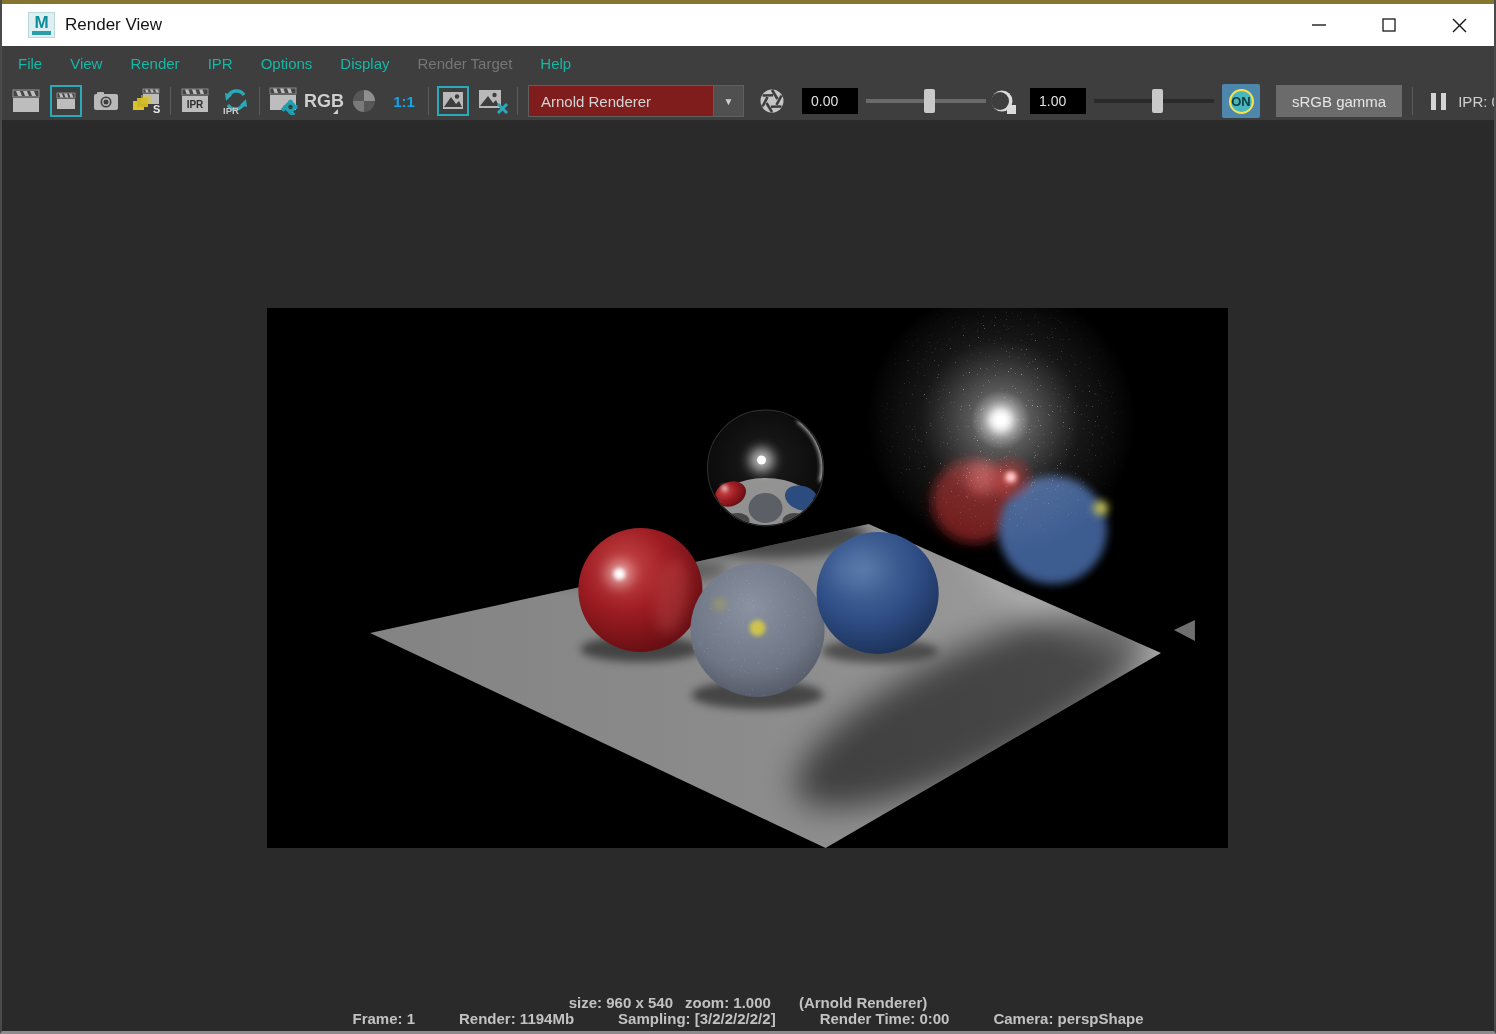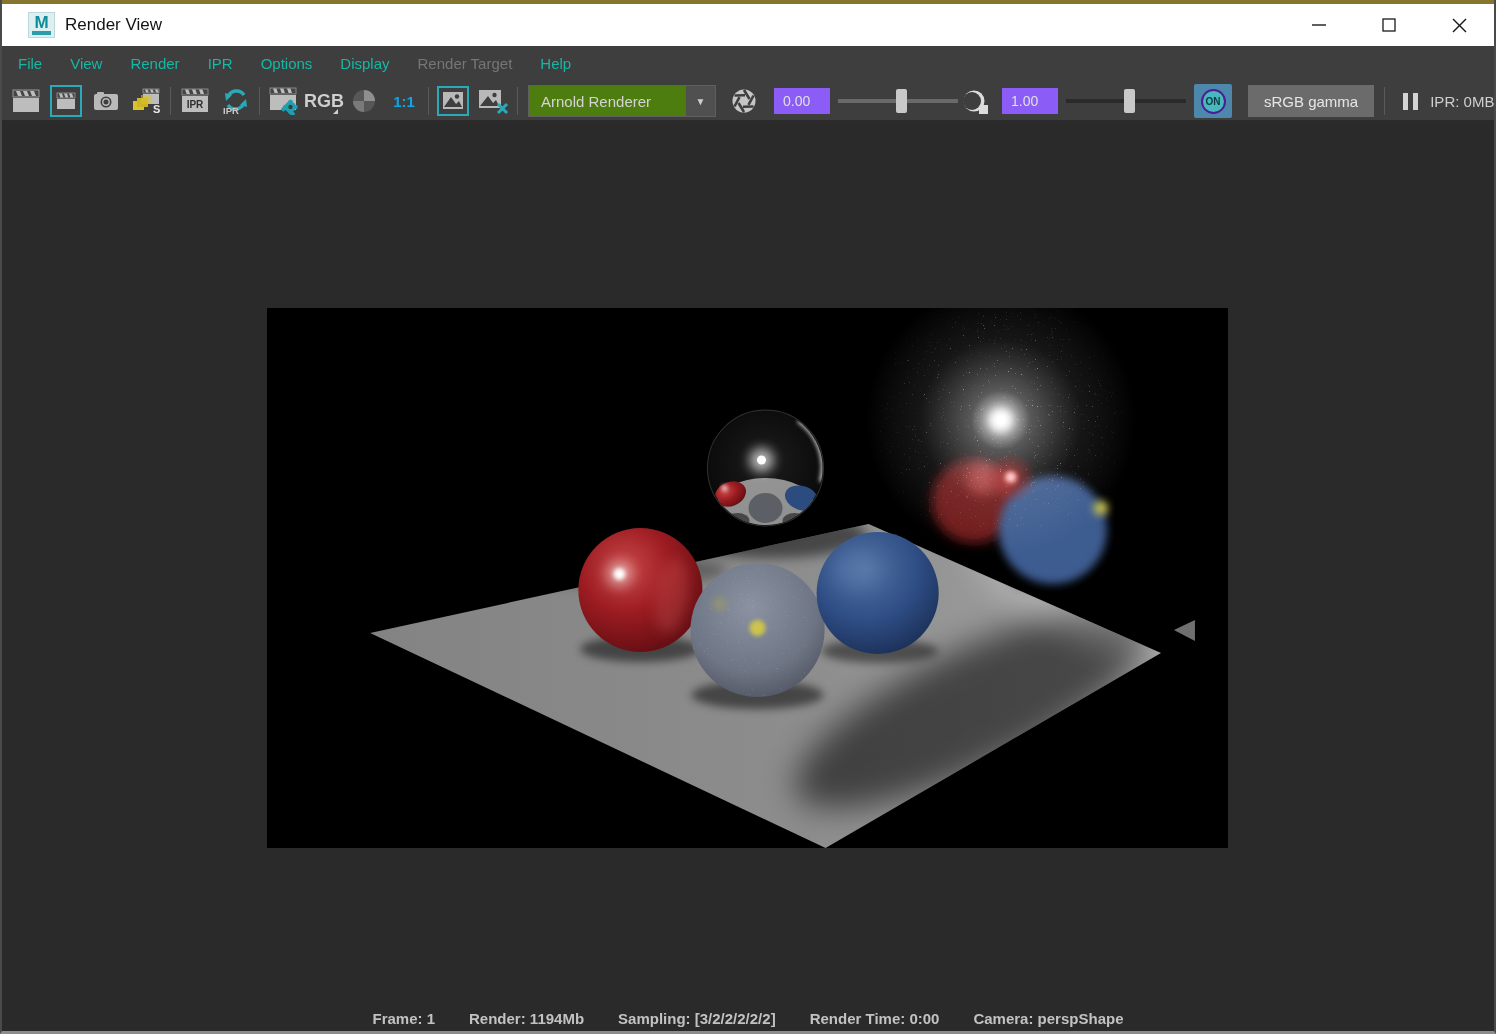--- a/index.html
+++ b/index.html
@@ -29,50 +29,50 @@
   
   .toolbar { height:40px; background:#3e3e3e; display:flex; align-items:center; padding-left:4px;
              border-bottom:2px solid #2b2b2b; flex:0 0 auto; overflow:hidden; }
   .tbtn { width:40px; height:36px; display:flex; align-items:center; justify-content:center; flex:0 0 auto; }
   .tsep { width:1px; height:28px; background:#5a5a5a; margin:0 4px; flex:0 0 auto; }
   .rgb-btn { position:relative; color:#cfcfcf; font-size:18px; font-weight:bold; }
   .rgb-corner { position:absolute; right:6px; bottom:5px; width:0; height:0;
                 border-left:5px solid transparent; border-bottom:5px solid #cfcfcf; }
   .ratio-btn { color:#0ea5e9; font-size:15px; font-weight:bold; }
 
-  .dropdown { margin-left:6px; width:188px; height:32px; background:#4d7c0f; border:1px solid #5f5f5f;
+  .dropdown { margin-left:6px; width:216px; height:32px; background:#7f1d1d; border:1px solid #5f5f5f;
               display:flex; align-items:center; flex:0 0 auto; }
   .dropdown .dd-label { flex:1; padding-left:12px; font-size:15px; color:#d4d4d4; }
   .dropdown .dd-arrow { width:30px; height:100%; border-left:1px solid #5f5f5f; background:#505050;
                         display:flex; align-items:center; justify-content:center; color:#cfcfcf; font-size:10px; }
 
-  .numfield { width:56px; height:26px; margin-left:10px; background:#8b5cf6; color:#e0e0e0;
+  .numfield { width:56px; height:26px; margin-left:10px; background:#000000; color:#e0e0e0;
               font-size:14px; line-height:26px; padding-left:9px; flex:0 0 auto; }
   .slider { position:relative; width:120px; height:26px; margin-left:8px; flex:0 0 auto; }
   .slider .track { position:absolute; left:0; right:0; top:11px; height:4px; background:#6a6a6a; }
   .slider .thumb { position:absolute; top:1px; width:11px; height:24px; background:#c9c9c9; border-radius:2px; }
 
   .on-btn { width:38px; height:34px; margin-left:8px; background:#4e87ac; border:none; border-radius:2px;
             display:flex; align-items:center; justify-content:center; flex:0 0 auto; }
-  .on-circle { width:25px; height:25px; border-radius:50%; background:#49b7bd; border:2px solid #4c1d95;
-               color:#0b3c40; font-size:10px; font-weight:bold; display:flex; align-items:center; justify-content:center;text-align:right; }
+  .on-circle { width:25px; height:25px; border-radius:50%; background:#49b7bd; border:2px solid #fde047;
+               color:#0b3c40; font-size:13px; font-weight:bold; display:flex; align-items:center; justify-content:center;text-align:right; }
   .cm-btn { height:32px; margin-left:16px; padding:0 16px; background:#6b6b6b; color:#e6e6e6; font-size:15px;
             display:flex; align-items:center; flex:0 0 auto; }
 
   .pause-btn { display:flex; gap:5px; margin-left:14px; flex:0 0 auto; }
   .pause-btn span { width:5px; height:17px; background:#d4d4d4; display:block; }
   .ipr-mem { margin-left:12px; color:#cfcfcf; font-size:15px; flex:0 0 auto; }
 
   
   .viewport { position:relative; flex:1; background:#2a2a2a; overflow:hidden; }
   .render { position:absolute; left:265px; top:186px; display:block; }
 
   .status { position:absolute; left:0; right:0; bottom:4px; color:#c2c2c2; font-weight:bold; font-size:15px; }
   .status .line { display:flex; justify-content:center; gap:12px; line-height:16px; }
-  .status .line2 { gap:34px; }
+  .status .line2 { gap:44px; }
   .status .renderer { margin-left:16px; }
 </style>
 </head>
 <body>
 
 <div class="window">
   <div class="top-accent"></div>
 
   <div class="titlebar">
     <div class="app-icon">
@@ -445,20 +445,25 @@
         <circle cx="490" cy="320" r="8" fill="#d2c84a" opacity="0.95" filter="url(#b2)"></circle>
       </g>
 
       <circle cx="610" cy="285" r="61" fill="url(#blueG)"></circle>
       <ellipse cx="588" cy="262" rx="26" ry="18" fill="#6c8cc0" opacity="0.35" filter="url(#b10)"></ellipse>
 
       <polygon points="906,322 927,312 927,333" fill="#6f6f6f"></polygon>
     </svg>
 
     <div class="status">
+      <div class="line">
+        <span>size: 960 x 540</span>
+        <span>zoom: 1.000</span>
+        <span class="renderer">(Arnold Renderer)</span>
+      </div>
       <div class="line line2">
         <span>Frame: 1</span>
         <span>Render: 1194Mb</span>
         <span>Sampling: [3/2/2/2/2/2]</span>
         <span>Render Time: 0:00</span>
         <span>Camera: perspShape</span>
       </div>
     </div>
   </div>
 </div>

